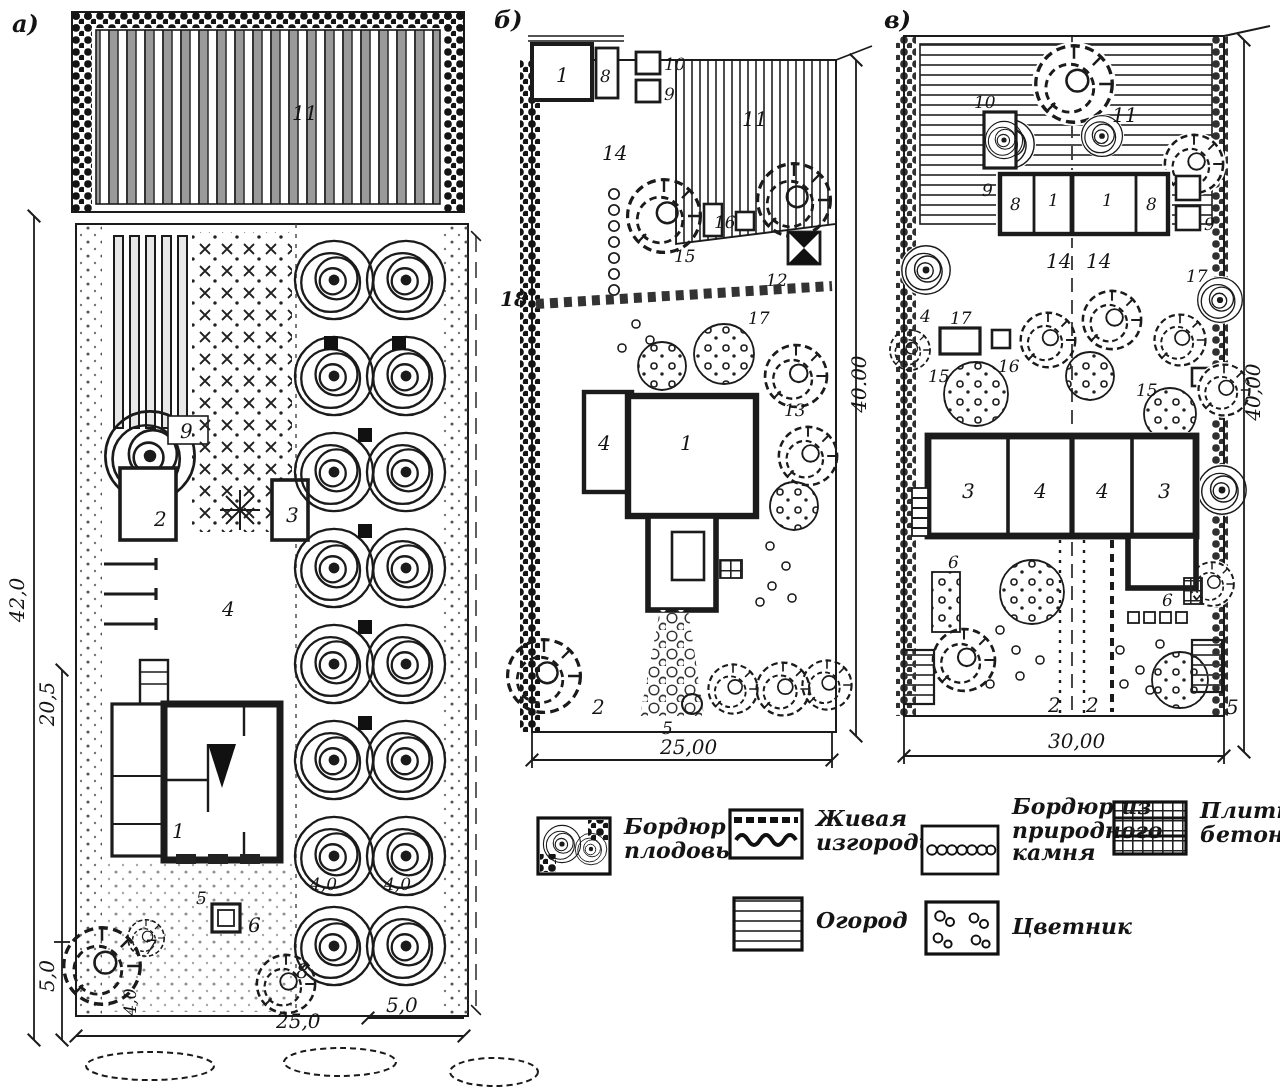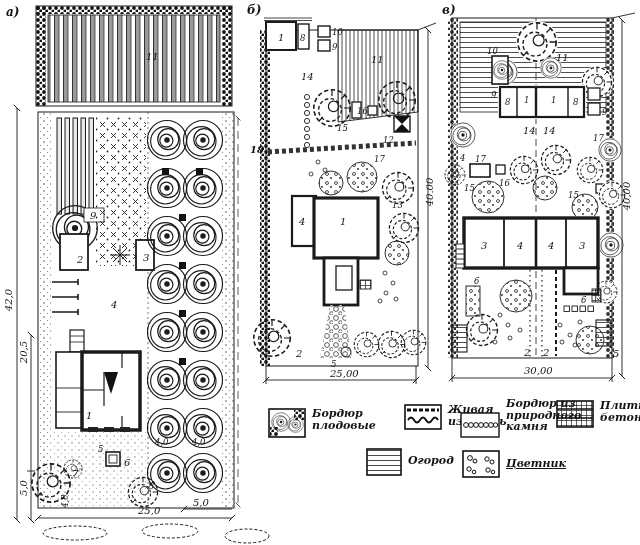--- a/index.html
+++ b/index.html
@@ -465,21 +465,21 @@
       <use href="#sym-ftree" x="19" y="8" width="17" height="17"></use>
       <rect x="26" y="2" width="10" height="10" fill="url(#pat-hedge)"></rect>
       <rect x="2" y="19" width="8" height="9" fill="url(#pat-hedge)"></rect>
     </svg>
     <div class="lg-label">
       <div>Бордюр</div>
       <div>плодовые</div>
     </div>
   </div>
 
-  <div class="lg-item" style="left:106px;top:14px;margin-left:40px;">
+  <div class="lg-item" style="left:106px;top:14px;">
     <svg class="lg-swatch" width="38" height="26">
       <rect x="1" y="1" width="36" height="24" fill="#fff" stroke="#111" stroke-width="1.6"></rect>
       <line x1="3" y1="6" x2="35" y2="6" stroke="#111" stroke-width="3" stroke-dasharray="4 2"></line>
       <path d="M4,16 q3,-5 6,0 q3,5 6,0 q3,-5 6,0 q3,5 6,0 q3,-5 6,0" fill="none" stroke="#111" stroke-width="2"></path>
     </svg>
     <div class="lg-label">
       <div>Живая</div>
       <div>изгородь</div>
     </div>
   </div>
@@ -520,21 +520,21 @@
         <circle cx="8" cy="8" r="2.4"></circle>
             <circle cx="13" cy="11" r="2"></circle>
             <circle cx="7" cy="19" r="2.2"></circle>
         <circle cx="12" cy="22" r="1.8"></circle>
             <circle cx="25" cy="9" r="2.2"></circle>
             <circle cx="30" cy="12" r="2"></circle>
         <circle cx="26" cy="20" r="2.2"></circle>
             <circle cx="31" cy="22" r="1.8"></circle>
       </g>
     </svg>
-    <div class="lg-label" style="margin-top:8px;text-decoration:underline;">
+    <div class="lg-label" style="margin-top:8px;">
       <div>Цветник</div>
     </div>
   </div>
 
   <div class="lg-item" style="left:298px;top:10px;">
     <svg class="lg-swatch" width="38" height="28">
       <rect x="1" y="1" width="36" height="26" fill="url(#pat-grid)" stroke="#111" stroke-width="1.6"></rect>
       <path d="M1,9 h36 M1,18 h36" stroke="#111" stroke-width="1.6"></path>
     </svg>
     <div class="lg-label">

